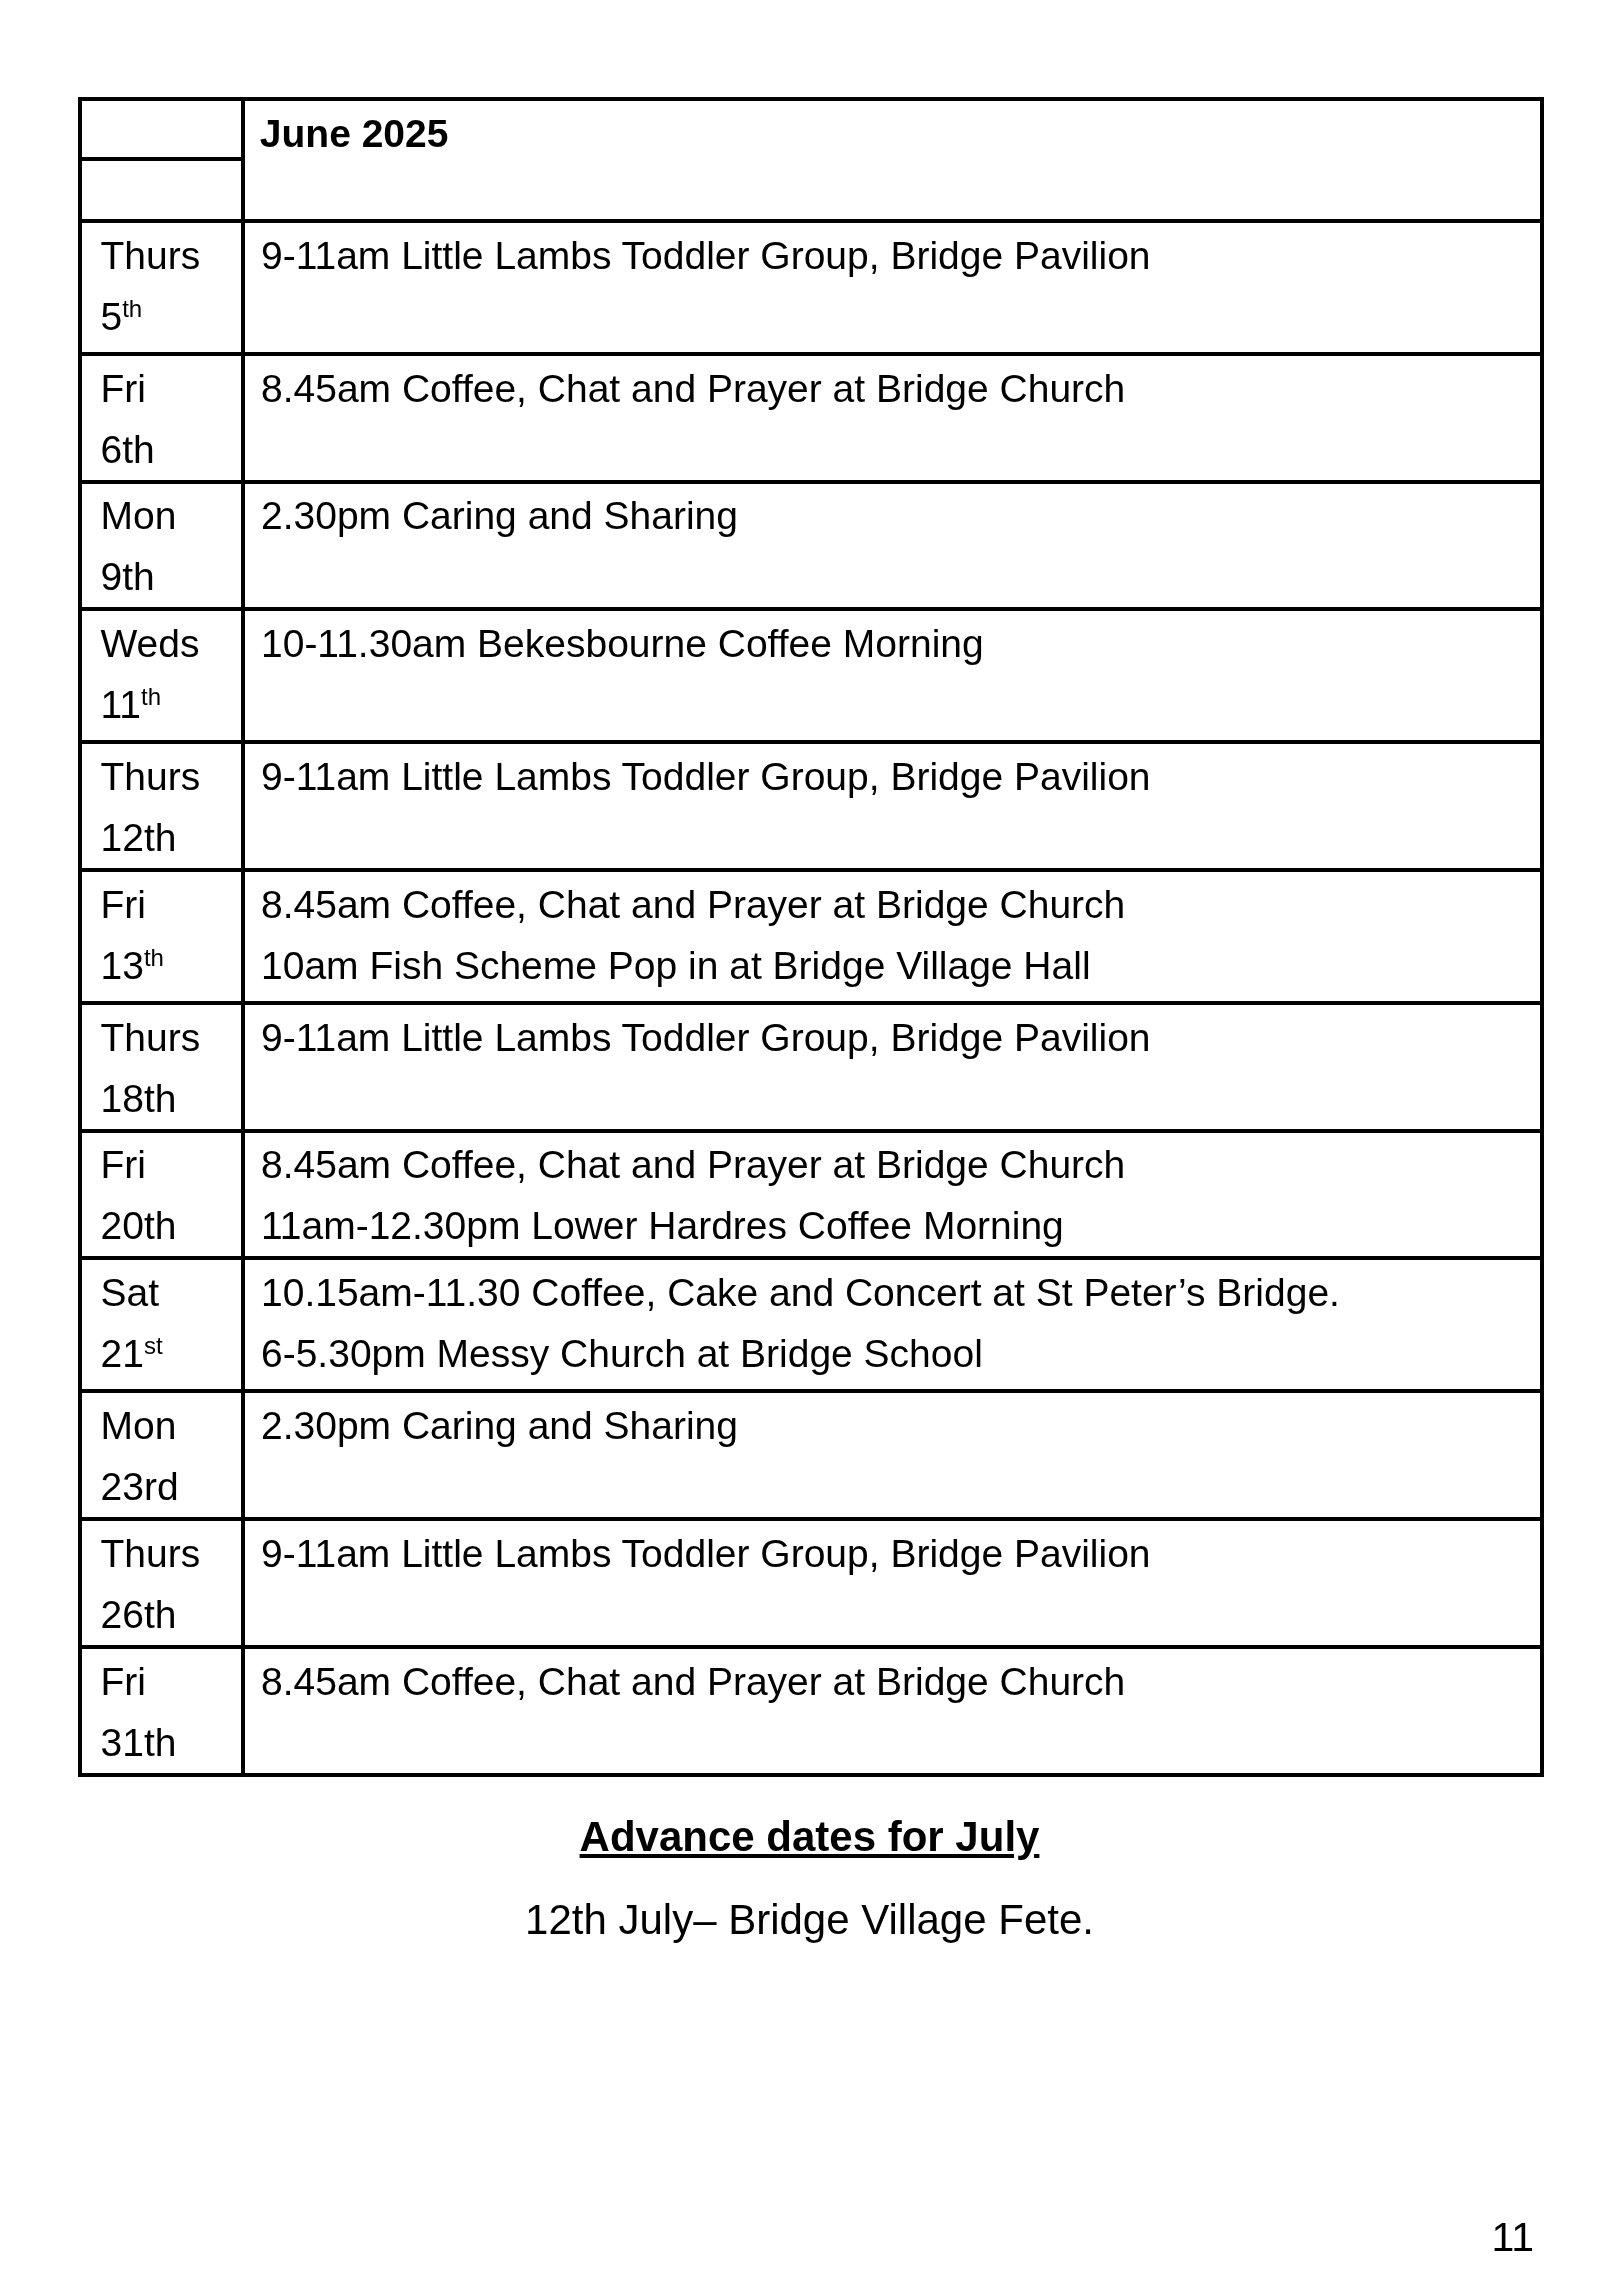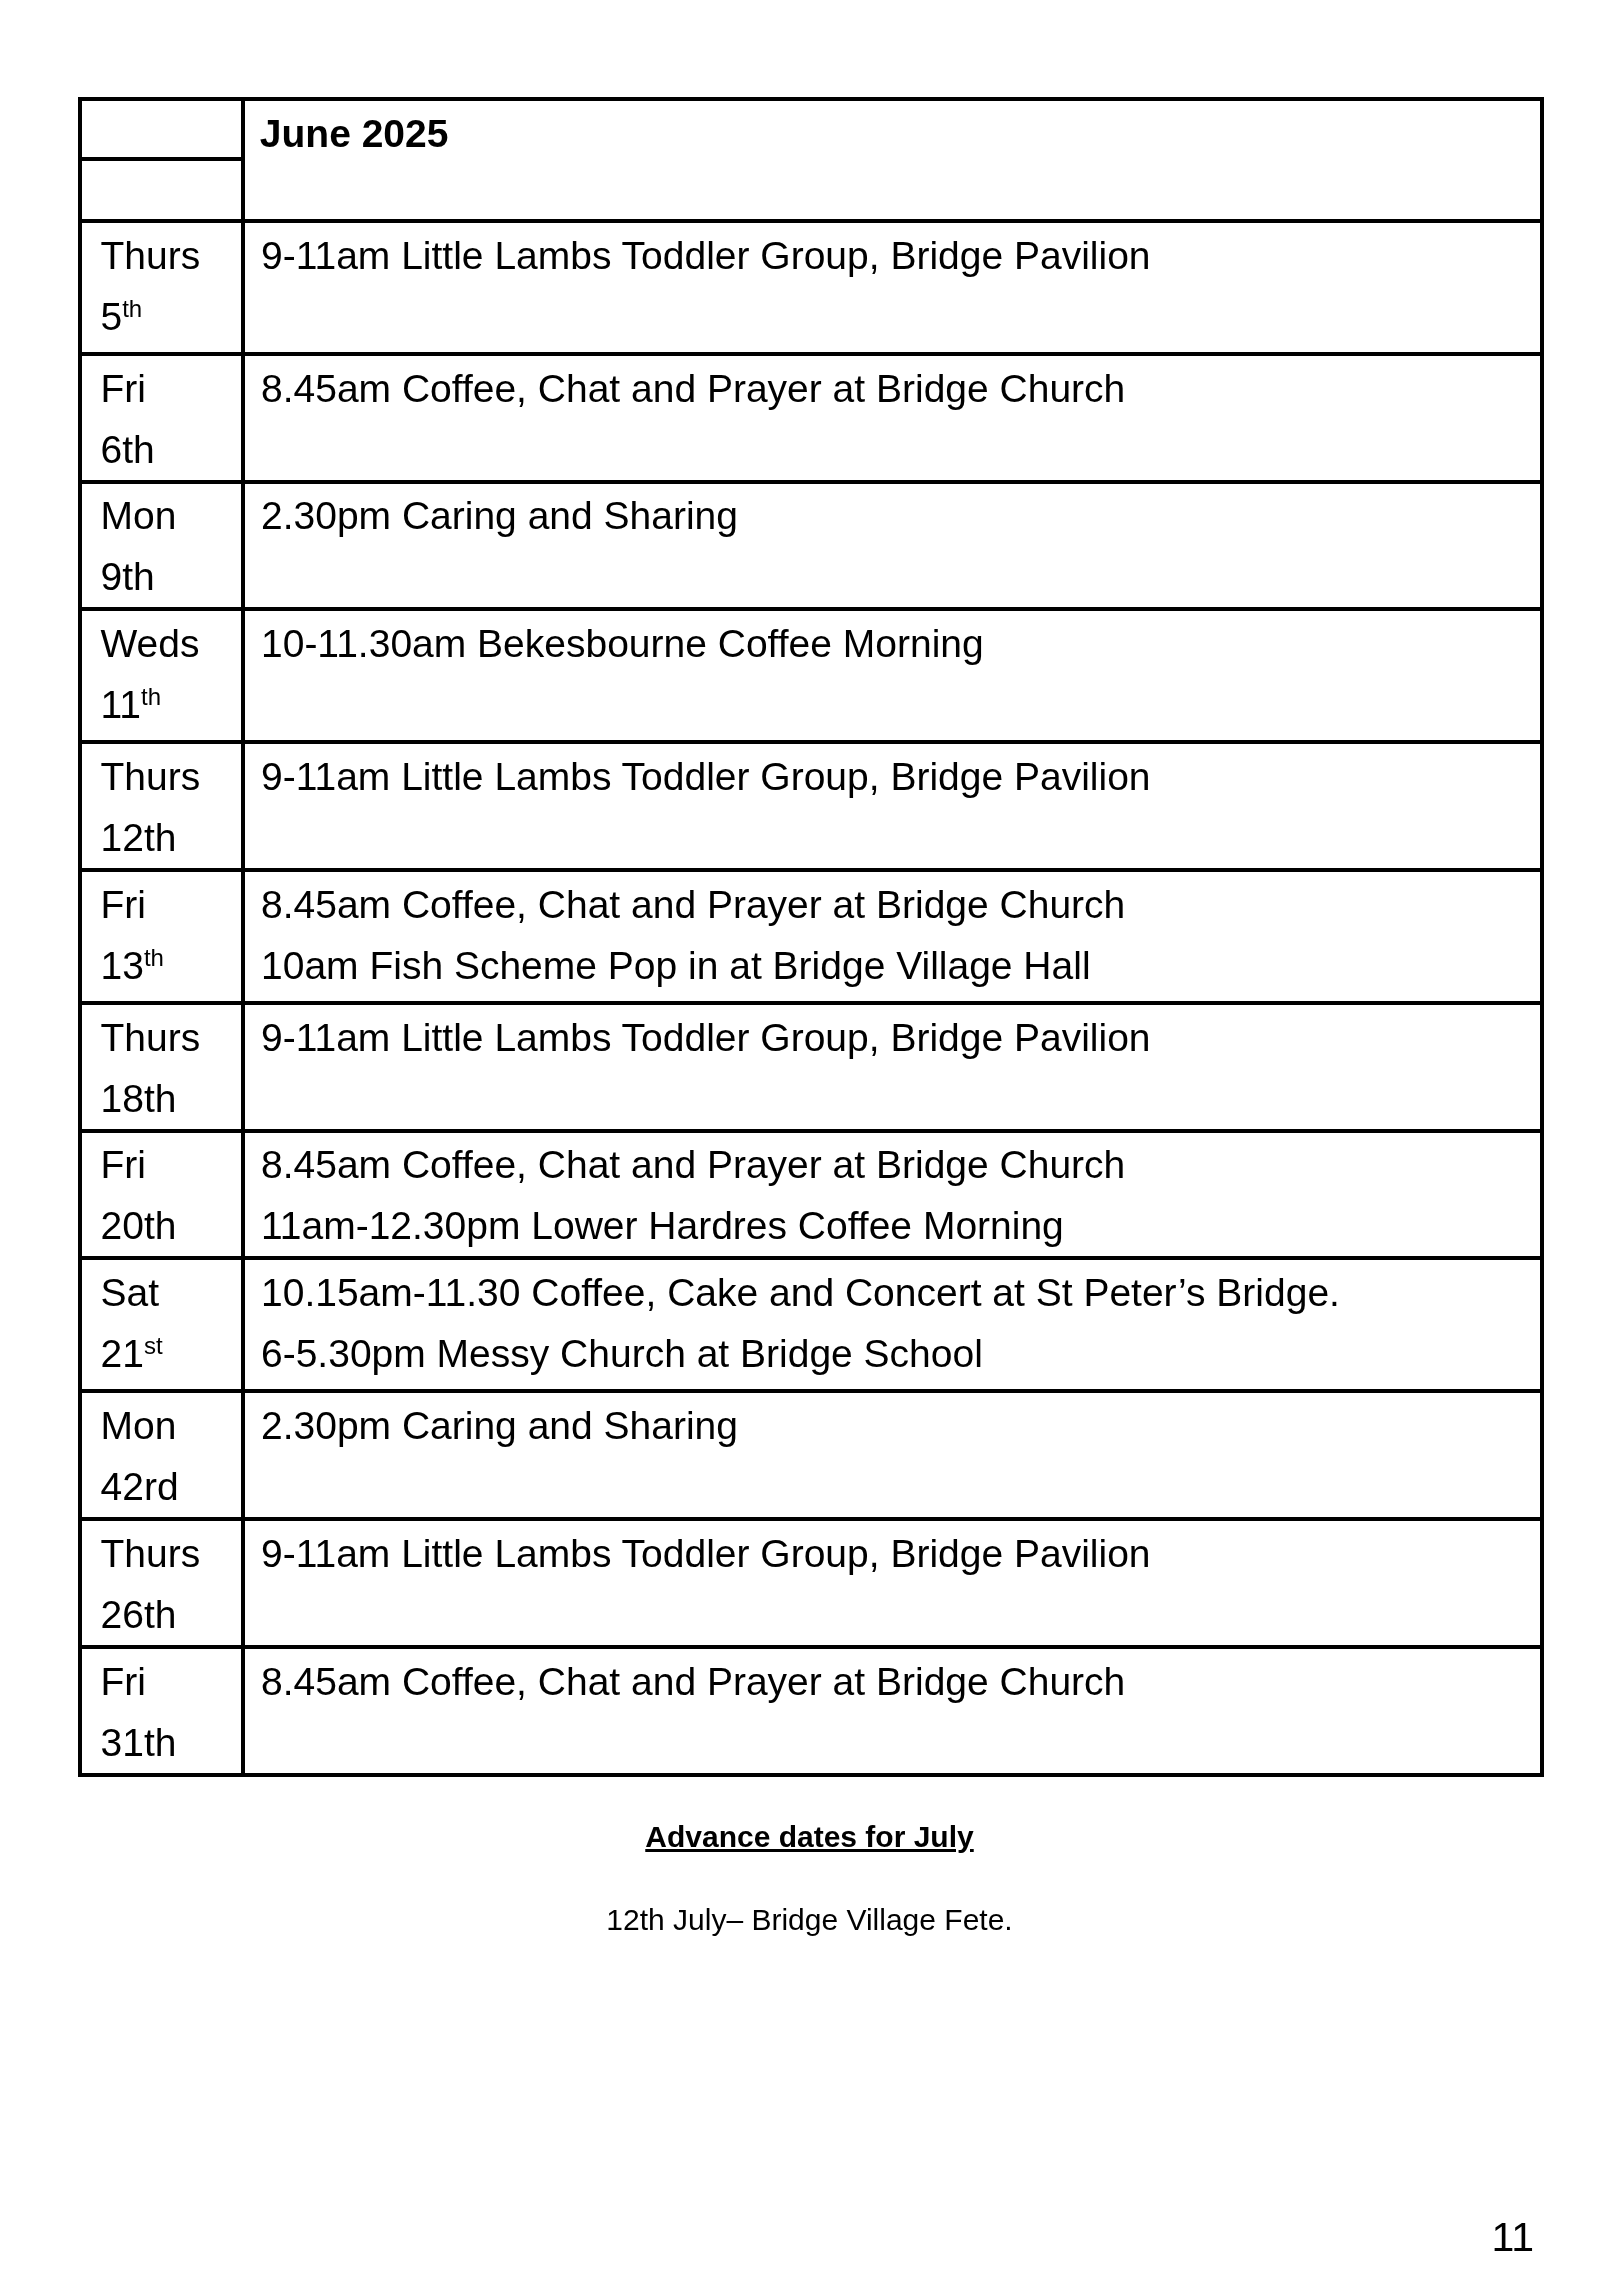--- a/index.html
+++ b/index.html
@@ -56,21 +56,21 @@
   .advance {
     position: absolute;
     left: 78px;
     top: 1795px;
     width: 1463px;
     text-align: center;
   }
   .advance .adv-line {
     display: block;
     line-height: 83px;
-    font-size: 30px;
+    font-size: 42px;
   }
   .advance .adv-heading {
     font-weight: bold;
     text-decoration: underline;
   }
   
   .page-number {
     position: absolute;
     right: 78px;
     top: 2213px;
@@ -192,21 +192,21 @@
       </td>
       <td class="event-cell">
         <span class="line">10.15am-11.30 Coffee, Cake and Concert at St Peter’s Bridge.</span>
         <span class="line">6-5.30pm Messy Church at Bridge School</span>
       </td>
     </tr>
 
     <tr class="data-row">
       <td class="day-cell">
         <span class="line">Mon</span>
-        <span class="line"><span>42</span><span class="ord">rd</span></span>
+        <span class="line"><span>23</span><span class="ord">rd</span></span>
       </td>
       <td class="event-cell">
         <span class="line">2.30pm Caring and Sharing</span>
         <span class="line"></span>
       </td>
     </tr>
 
     <tr class="data-row">
       <td class="day-cell">
         <span class="line">Thurs</span>

